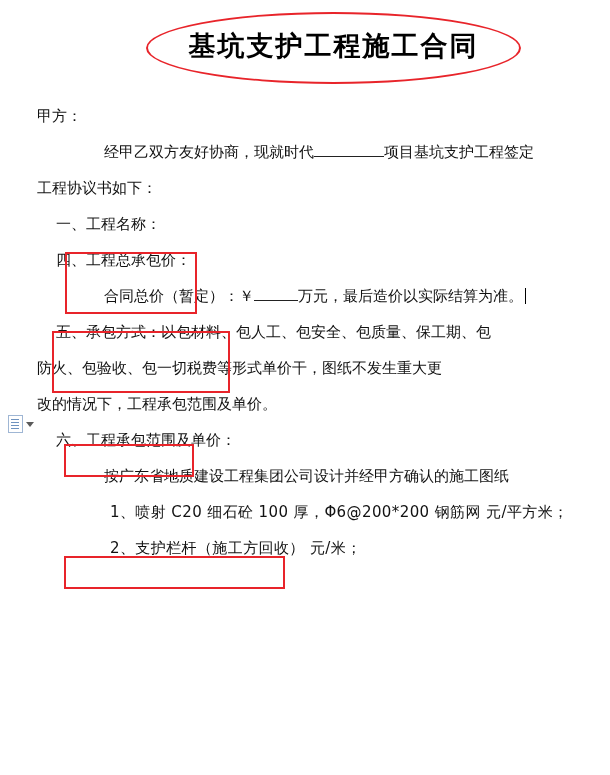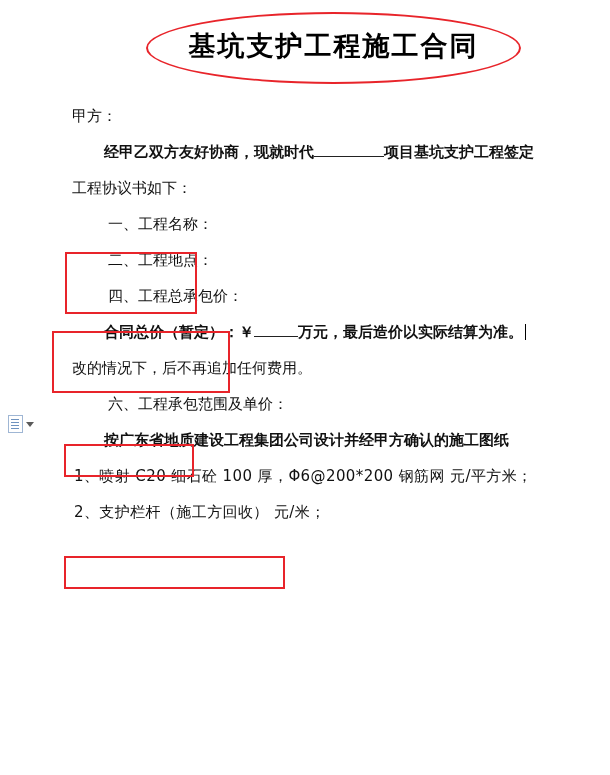--- a/index.html
+++ b/index.html
@@ -63,24 +63,24 @@
   }
   .line {
     position: relative;
     font-size: 15px;
     line-height: 36px;
     height: 36px;
     white-space: nowrap;
     font-family: "DejaVu Sans", "Liberation Sans", sans-serif;
     color: #111;
   }
-  .ind0 { padding-left: 72px; }
-  .ind1 { padding-left: 104px; font-weight: bold; }
-  .ind-head { padding-left: 108px; }
-  .ind-sub { padding-left: 74px; }
+  .ind0 { padding-left: 37px; }
+  .ind1 { padding-left: 104px; }
+  .ind-head { padding-left: 56px; }
+  .ind-sub { padding-left: 110px; }
   .tight { letter-spacing: 0.4px; }
 
   .blank {
     display: inline-block;
     border-bottom: 1px solid #222;
     height: 14px;
     vertical-align: baseline;
   }
   .blank-70 { width: 70px; }
   .blank-44 { width: 44px; }
@@ -162,37 +162,40 @@
     </div>
 
     <div class="line ind0">
       <span>工程协议书如下：</span>
     </div>
 
     <div class="line ind-head">
       <span>一、工程名称：</span>
     </div>
 
-    <div class="line ind-head">
-      <span>二、工程地点：</span>
-    </div>
 
 
     <div class="line ind-head">
       <span>四、工程总承包价：</span>
     </div>
 
     <div class="line ind1">
       <span>合同总价（暂定）：￥</span><span class="blank blank-44"></span><span>万元，最后造价以实际结算为准。</span><span class="caret"></span>
     </div>
 
-
-
-    <div class="line ind0">
-      <span>改的情况下，后不再追加任何费用。</span>
+    <div class="line ind-head">
+      <span>五、承包方式：以包材料、包人工、包安全、包质量、保工期、包</span>
+    </div>
+
+    <div class="line ind0">
+      <span>防火、包验收、包一切税费等形式单价干，图纸不发生重大更</span>
+    </div>
+
+    <div class="line ind0">
+      <span>改的情况下，工程承包范围及单价。</span>
     </div>
 
     <div class="line ind-head">
       <span>六、工程承包范围及单价：</span>
     </div>
 
     <div class="line ind1">
       <span>按广东省地质建设工程集团公司设计并经甲方确认的施工图纸</span>
     </div>
 

